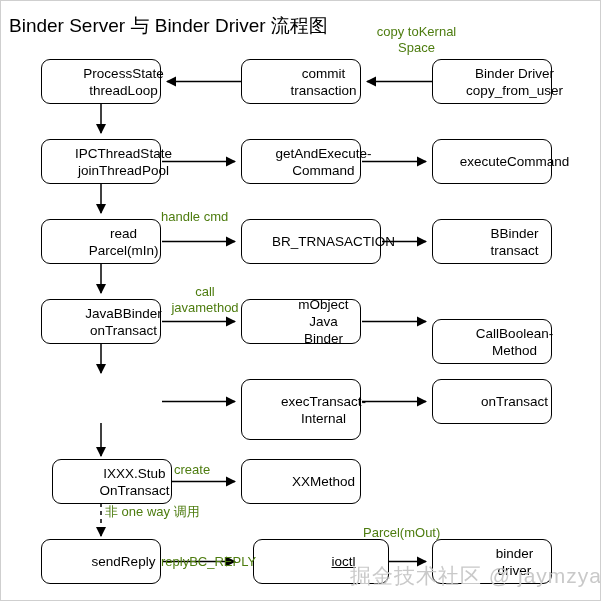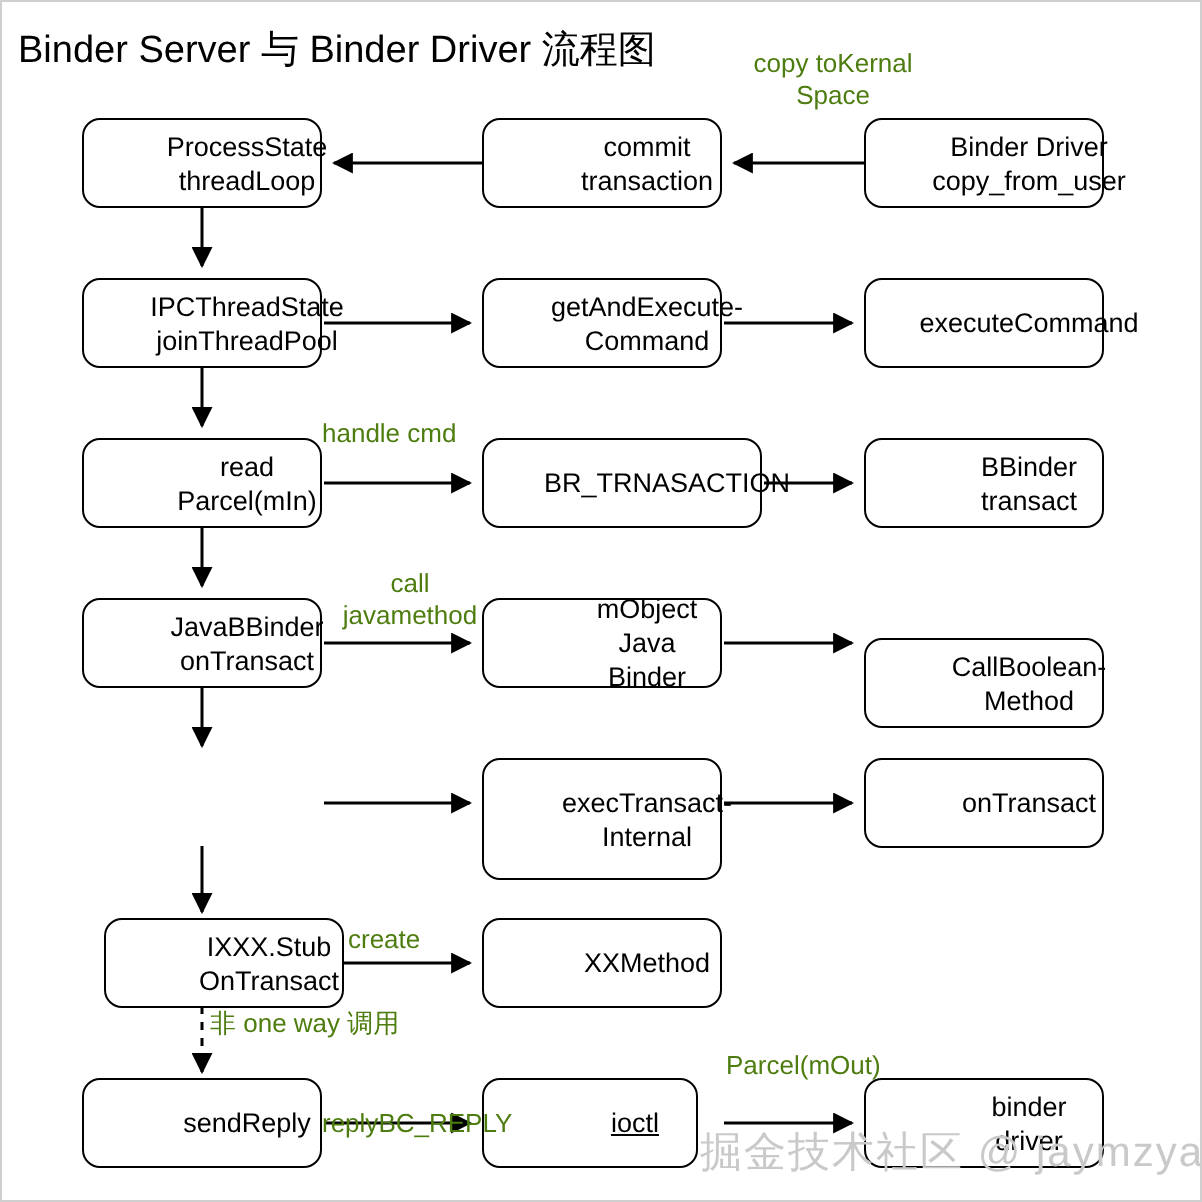--- a/index.html
+++ b/index.html
@@ -238,21 +238,21 @@
     <div>
         <span>XXMethod</span>
       </div>
   </div>
 
   <div class="node" style="left:40px; top:538px; width:120px; height:45px;">
     <div>
         <span>sendReply</span>
       </div>
   </div>
-  <div class="node" style="left:240px; top:538px; width:108px; height:45px;text-decoration:underline;">
+  <div class="node" style="left:252px; top:538px; width:136px; height:45px;text-decoration:underline;">
     <div>
         <span>ioctl</span>
       </div>
   </div>
   <div class="node" style="left:431px; top:538px; width:120px; height:45px;">
     <div>
         <span>binder driver</span>
       </div>
   </div>
 

